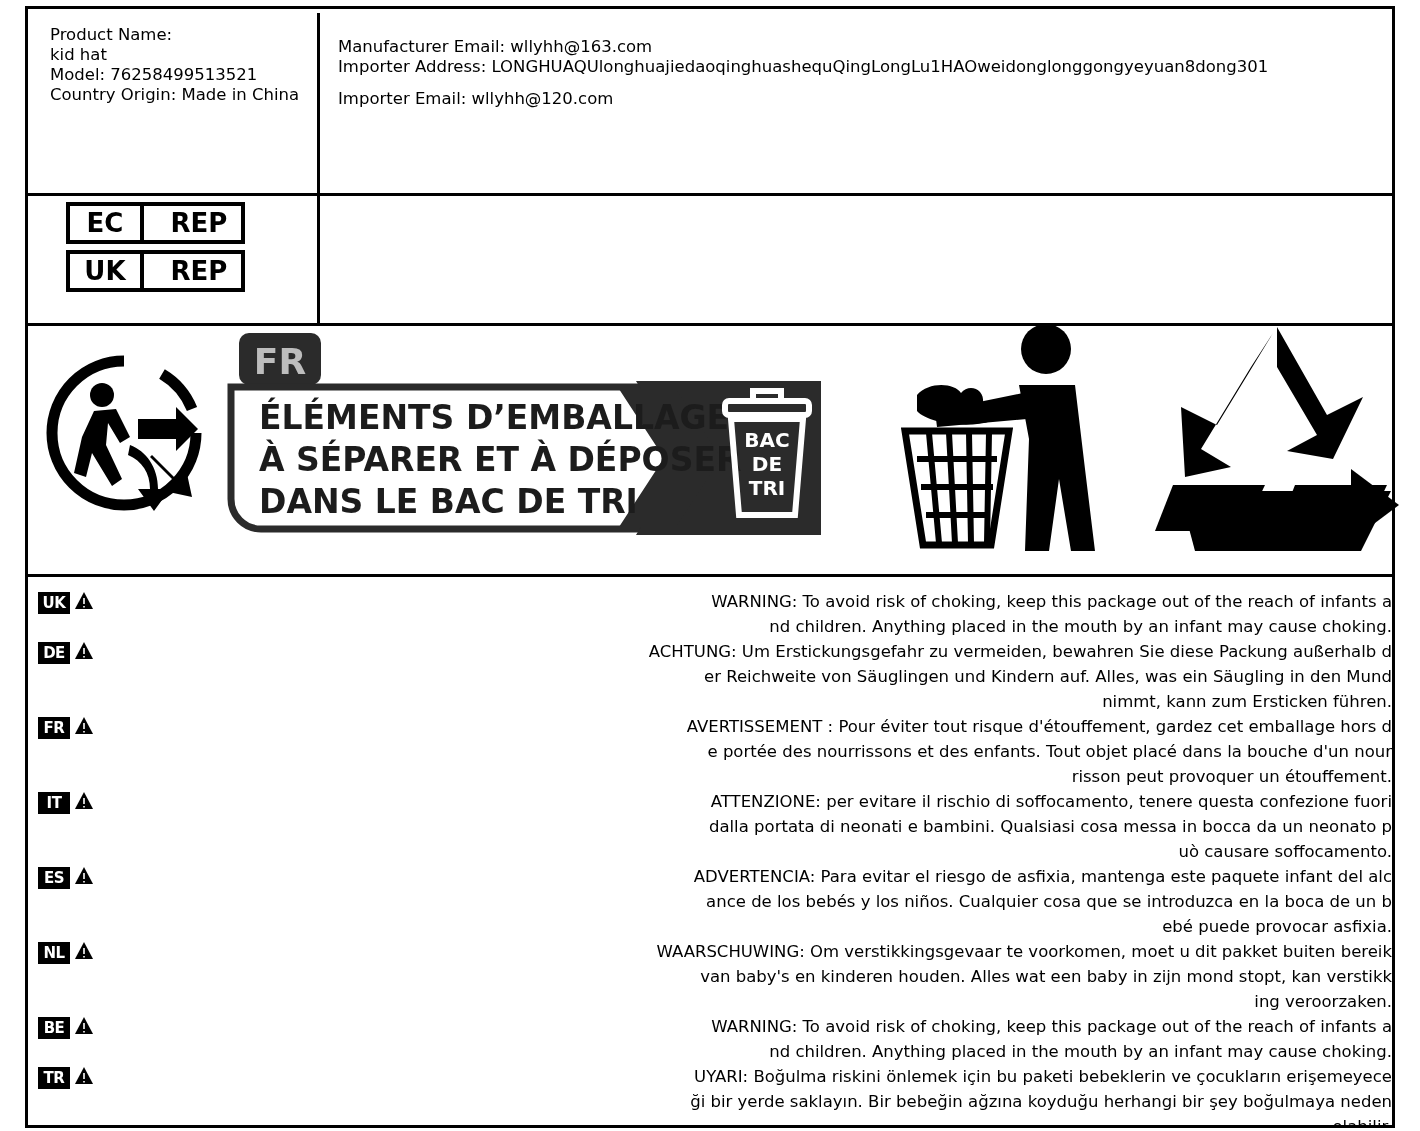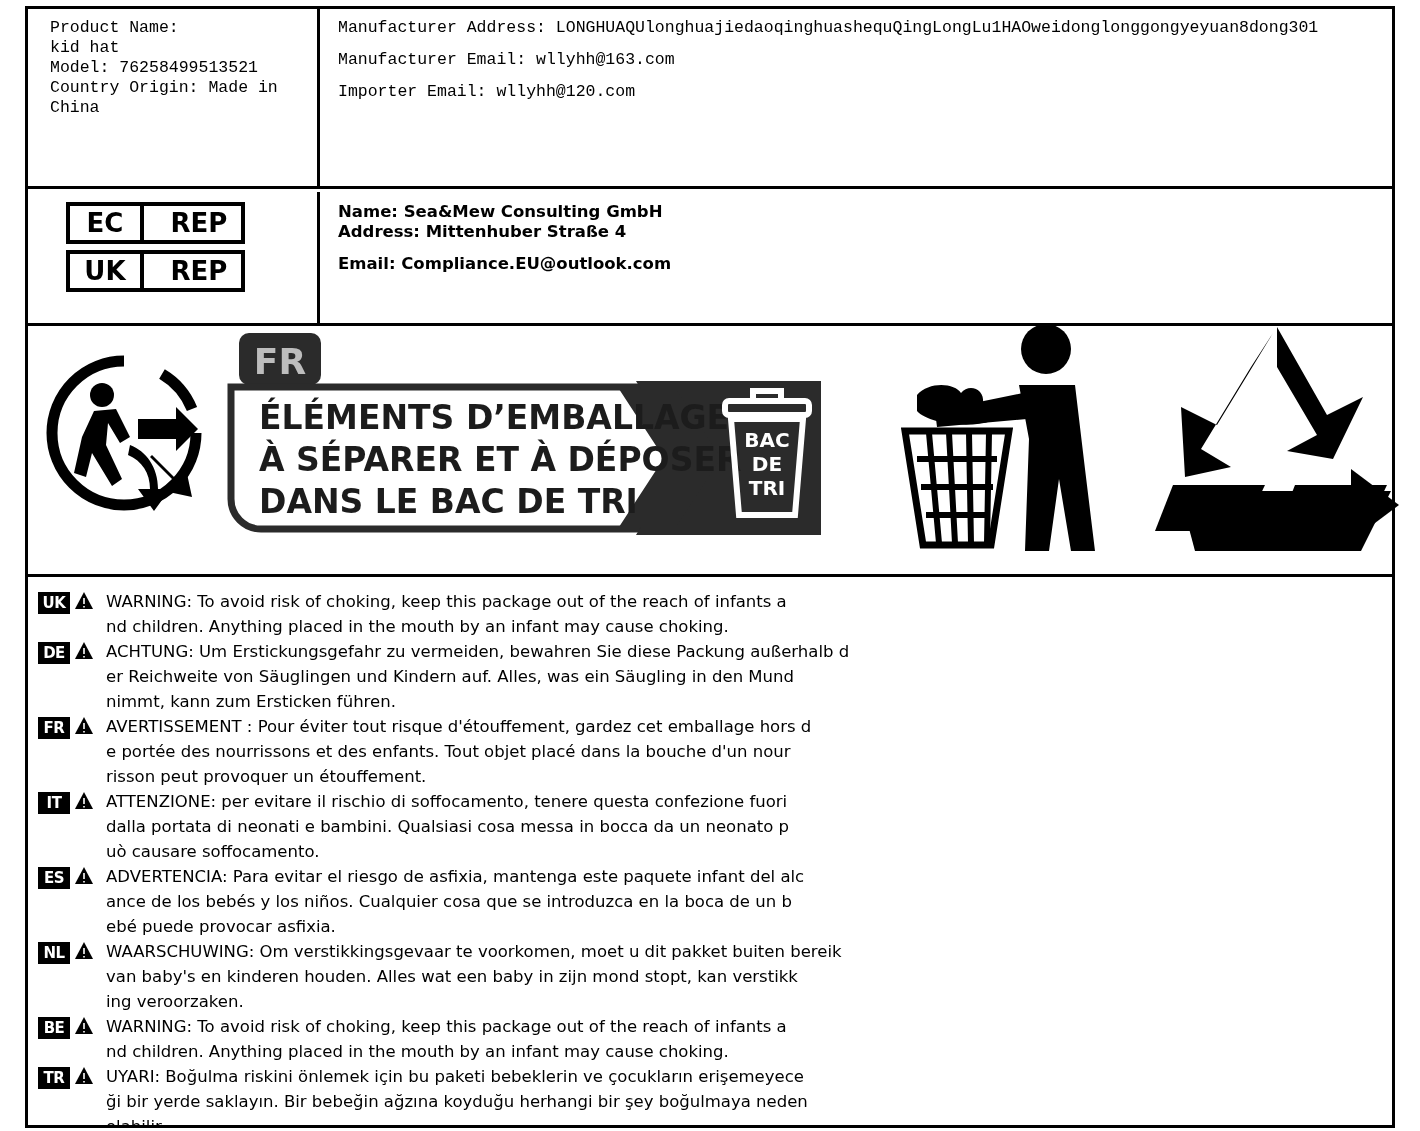--- a/index.html
+++ b/index.html
@@ -27,27 +27,26 @@
     width: 1370px;
     height: 1122px;
     border: 3px solid #000;
     box-sizing: border-box;
   }
 
   
   .sec-manufacturer {
     position: absolute;
     left: 28px;
-    top: 6px;
+    top: 13px;
     width: 1364px;
     height: 183px;
     box-sizing: border-box;
     border-bottom: 3px solid #000;
     display: flex;
-    font-family: Liberation Mono, monospace;
   }
   .mfr-left {
     width: 292px;
     box-sizing: border-box;
     border-right: 3px solid #000;
     padding: 12px 0 0 22px;
     font-size: 16.5px;
     line-height: 20px;
   }
   .mfr-right {
@@ -172,60 +171,55 @@
   }
   .warn-tri {
     margin-left: 4px;
     display: inline-block;
   }
   .warn-text {
     font-size: 16.5px;
     line-height: 25px;
     flex: 1;
     white-space: pre-line;
+    text-align: right;
   }
 </style>
 </head>
 <body>
 
 <div class="label-sheet">
   <div class="outer-frame"></div>
 
   <div class="sec-manufacturer">
     <div class="mfr-left">
       <div>Product Name:</div>
       <div>kid hat</div>
       <div>Model: 76258499513521</div>
       <div>Country Origin: Made in China</div>
     </div>
     <div class="mfr-right">
-      <div>Manufacturer Address: LONGHUAQUlonghuajiedaoqinghuashequQingLongLu1HAOweidonglonggongyeyuan8dong301</div>
       <div class="gap"></div>
       <div>Manufacturer Email: wllyhh@163.com</div>
+      <div>Importer Address: LONGHUAQUlonghuajiedaoqinghuashequQingLongLu1HAOweidonglonggongyeyuan8dong301</div>
       <div class="gap"></div>
       <div>Importer Email: wllyhh@120.com</div>
     </div>
   </div>
 
   <div class="sec-rep">
     <div class="rep-left">
       <div class="rep-badge">
         <span class="cc">EC</span>
         <span class="rr">REP</span>
       </div>
       <div class="rep-badge">
         <span class="cc">UK</span>
         <span class="rr">REP</span>
       </div>
-    </div>
-    <div class="rep-right">
-      <div>Name: Sea&amp;Mew Consulting GmbH</div>
-      <div>Address: Mittenhuber Straße 4</div>
-      <div class="gap"></div>
-      <div>Email: Compliance.EU@outlook.com</div>
     </div>
   </div>
 
   <div class="sec-pictos">
 
     <div class="picto">
       <svg width="165" height="175" viewBox="0 0 165 175">
 
         <path d="M82 12 A72 72 0 1 0 154 84" fill="none" stroke="#000" stroke-width="11"></path>
         <path d="M150 60 A72 72 0 0 0 120 25" fill="none" stroke="#000" stroke-width="11"></path>

